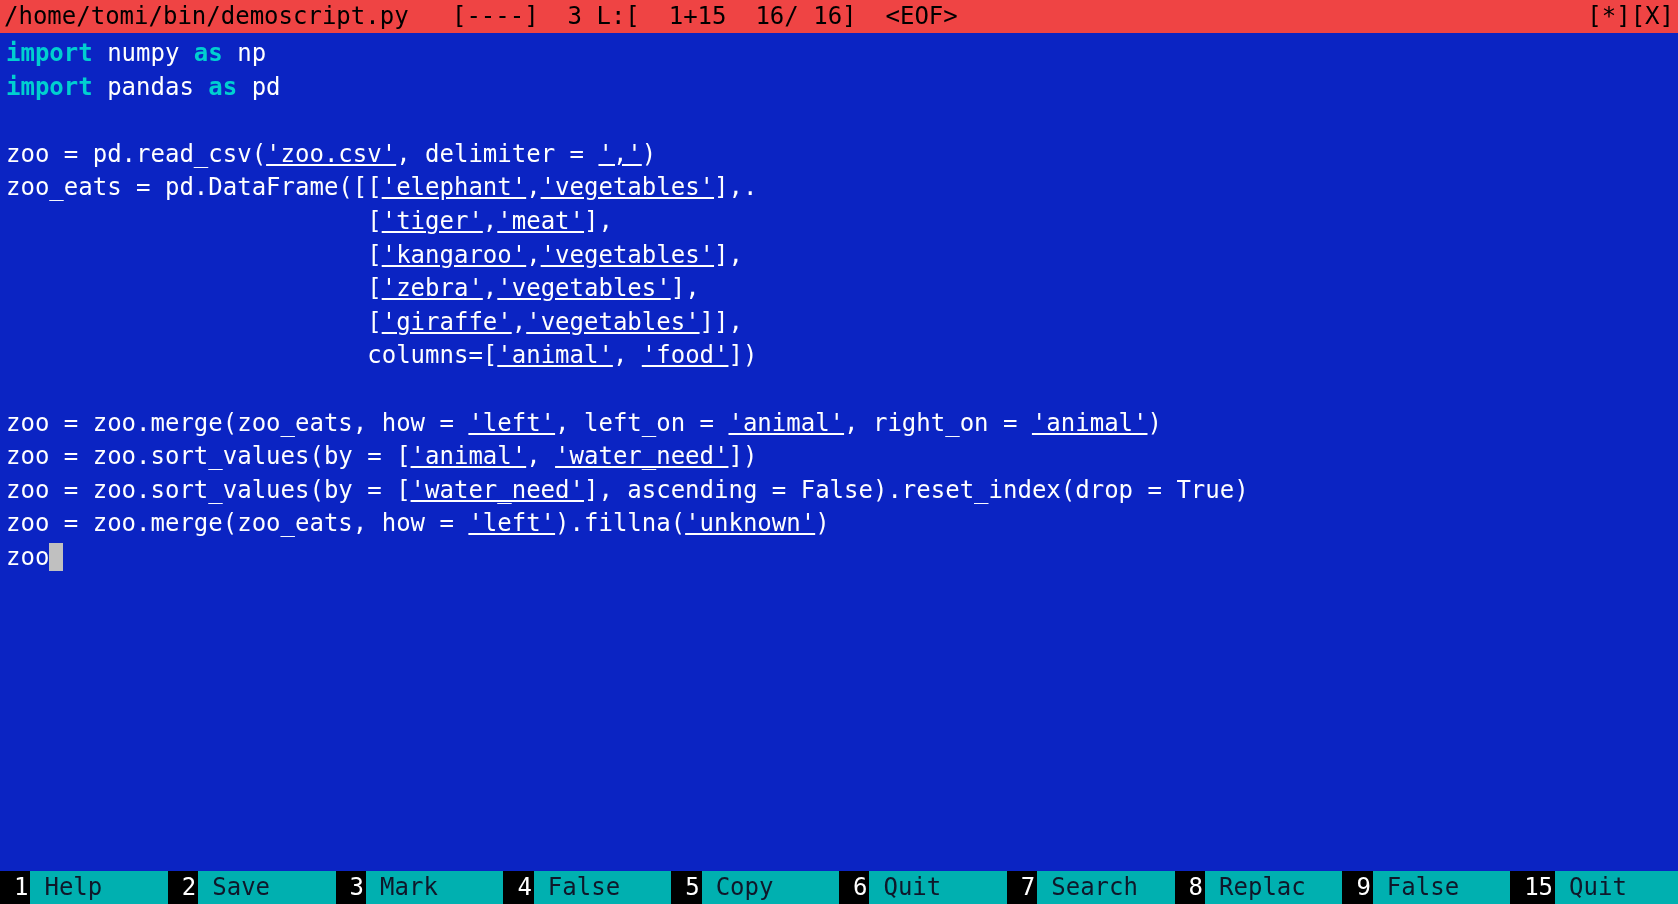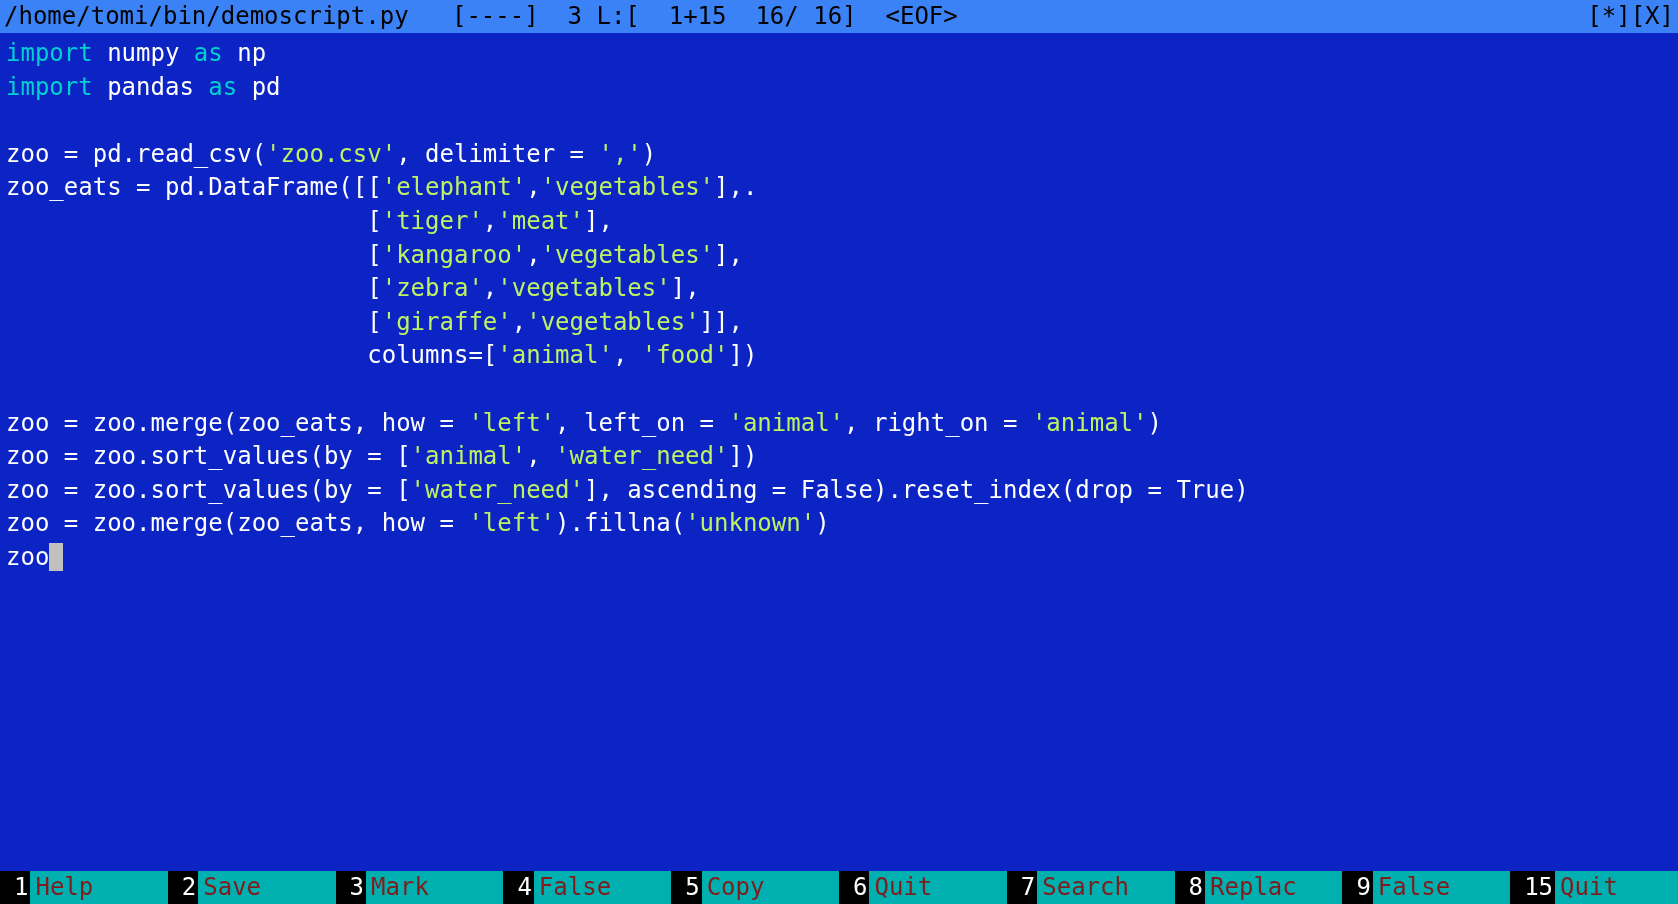--- a/index.html
+++ b/index.html
@@ -12,40 +12,40 @@
     font-size: 24px;
     line-height: 1.4;
   }
   .screen {
     width: 100%;
     height: 100%;
     display: flex;
     flex-direction: column;
   }
   .titlebar {
-    background: #3b82f6;
+    background: #ef4444;
     color: #000;
     display: flex;
     height: 33px;
     align-items: center;
     white-space: pre;
     padding: 0 4px;
   }
   .titlebar .spacer { flex: 1; }
   .editor {
     flex: 1;
     background: #0b24c3;
     color: #fff;
     padding: 4px 6px;
     white-space: pre;
     position: relative;
   }
   .editor .line { height: 33.6px; }
-  .kw    { color: #00d0d0; font-weight: normal; margin-top: 31px; }     
-  .str   { color: #bef264; }                        
+  .kw    { color: #00d0d0; font-weight: bold; margin-top: 31px; }     
+  .str   { color: #ffffff; text-decoration: underline; }                        
   .cursor {
     display: inline-block;
     width: 14px;
     height: 28px;
     background: #c0c0c0;
     vertical-align: text-bottom;
   }
   .menubar {
     background: #000;
     height: 33px;
@@ -55,27 +55,27 @@
     display: flex;
     align-items: center;
     width: 10%;
   }
   .menu-key {
     color: #fff;
     background: #000;
     padding: 0 2px 0 14px;
   }
   .menu-lbl {
-    color: #7f1d1d;
+    color: #0f172a;
     background: #00b0b0;
     flex: 1;
     height: 100%;
     display: flex;
     align-items: center;
-    padding-left: 5px;
+    padding-left: 14px;
   }
 </style>
 </head>
 <body>
 
 <div class="screen">
 
   <div class="titlebar">
     <span>/home/tomi/bin/demoscript.py</span>
     <span>   </span>

